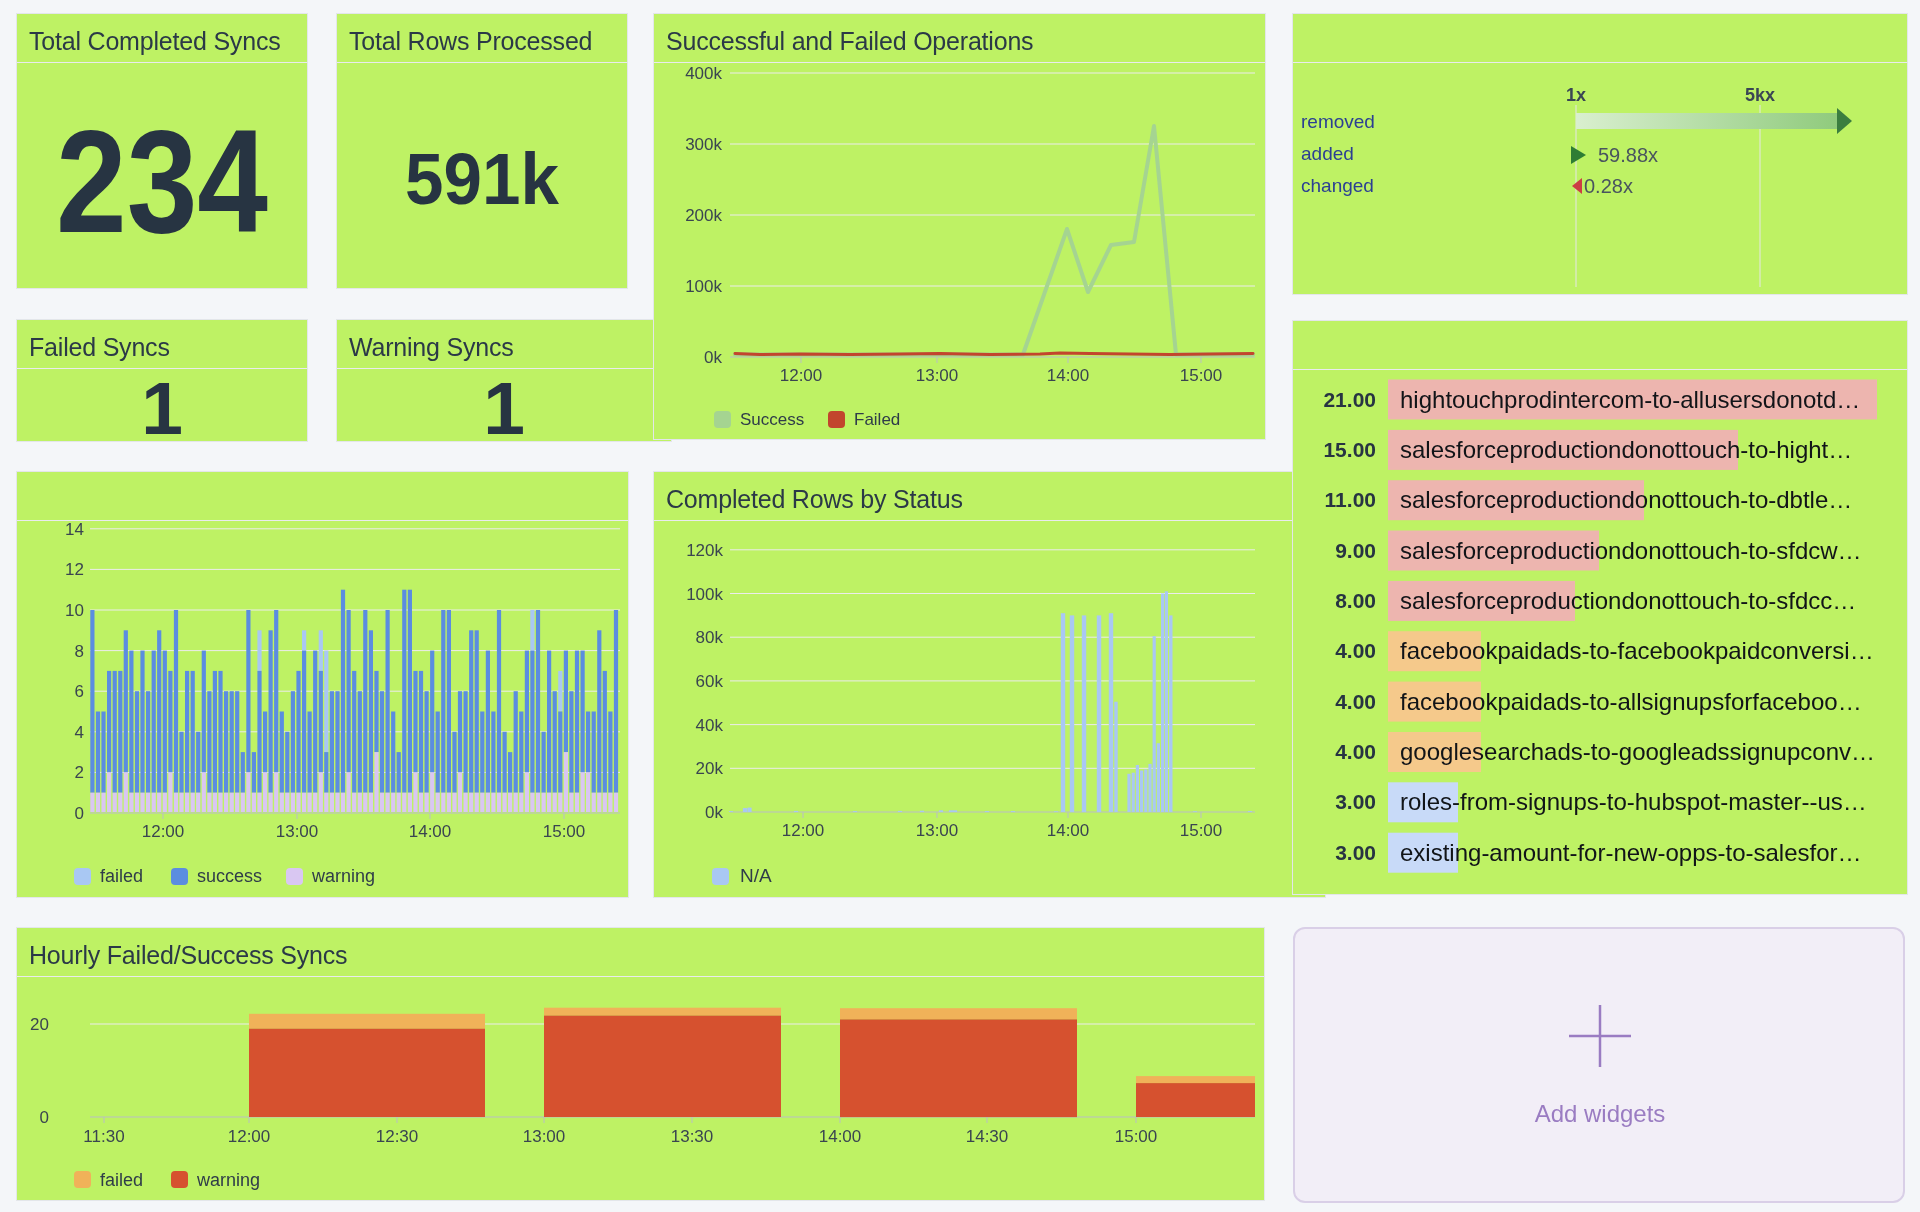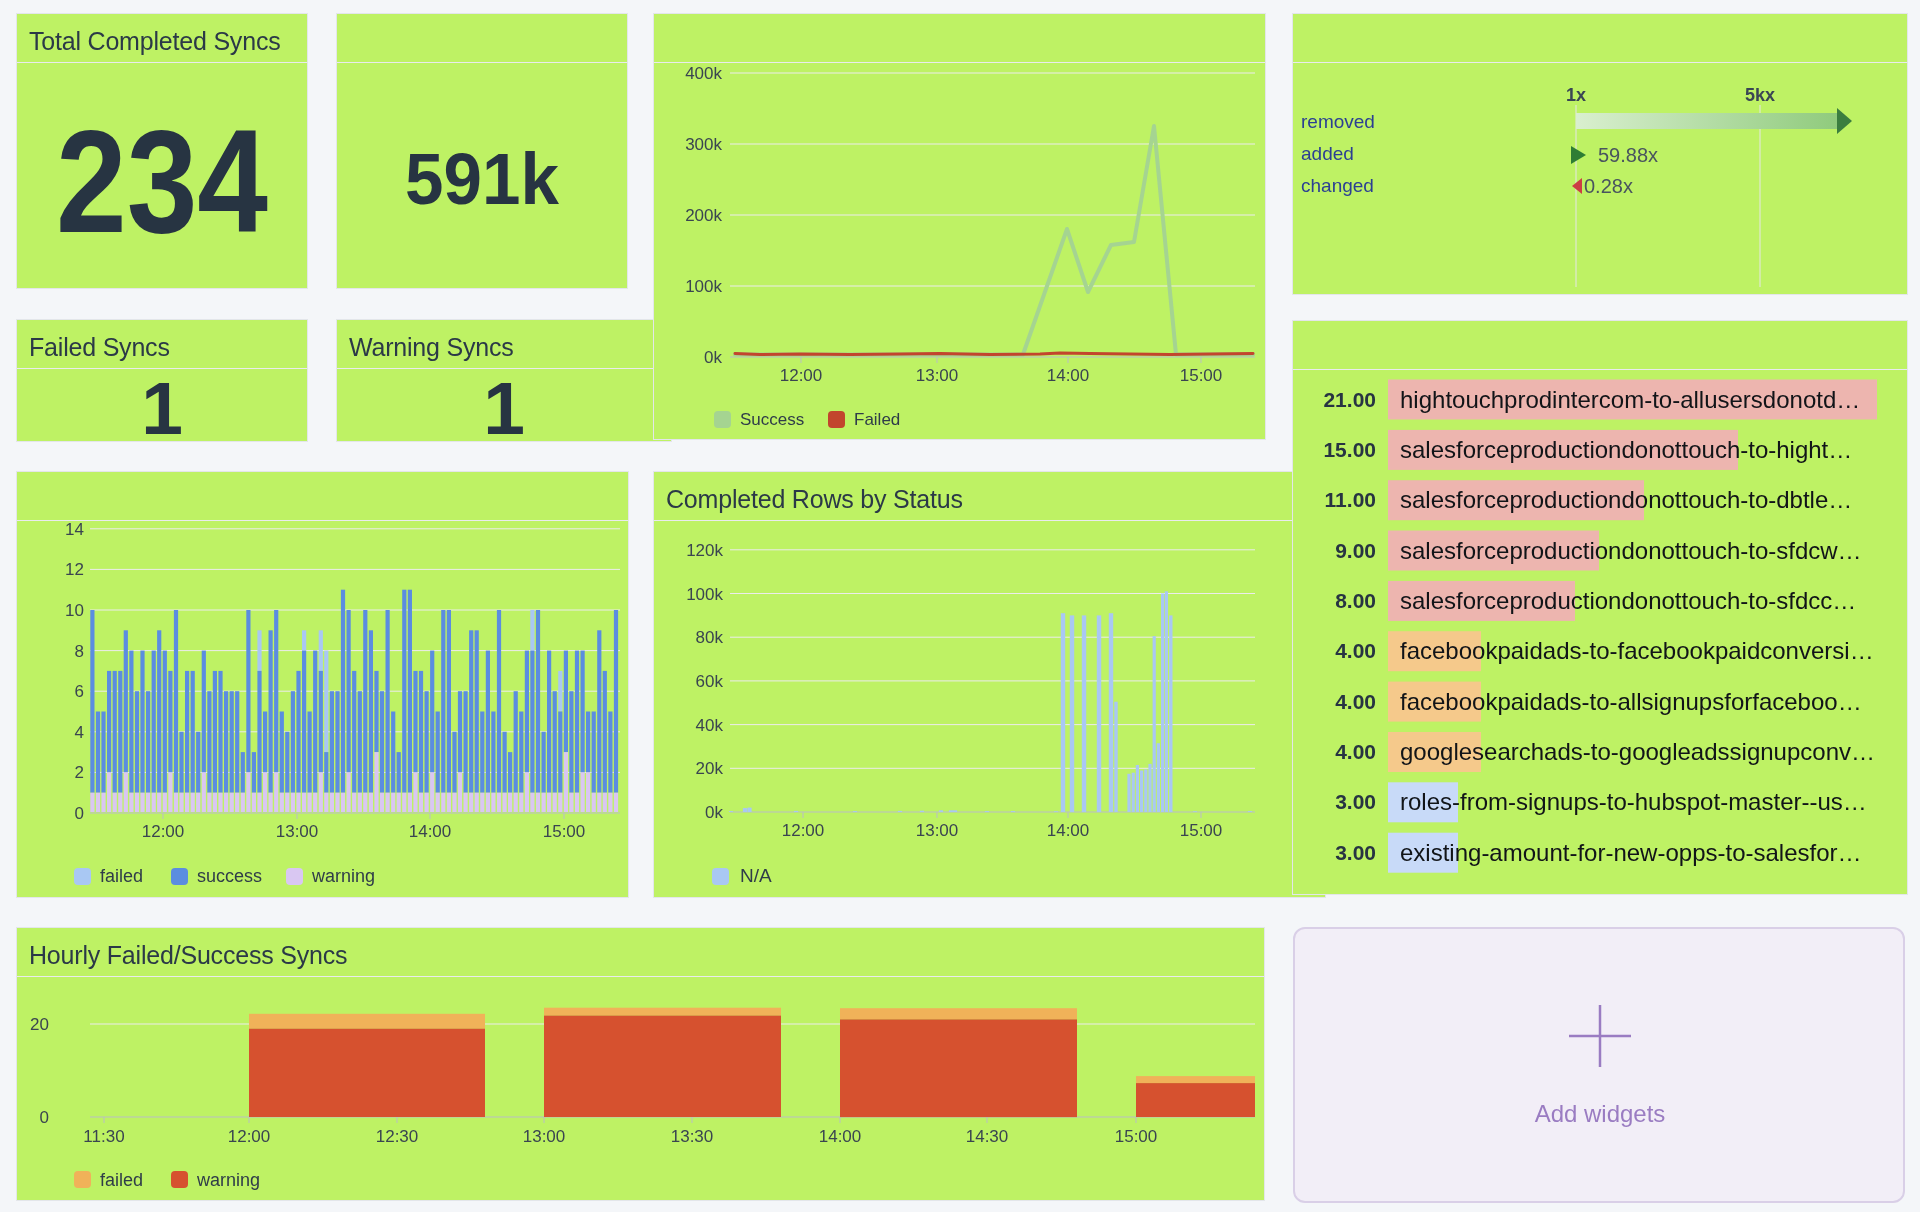--- a/index.html
+++ b/index.html
@@ -8,34 +8,36 @@
 .sep{position:absolute;left:0;right:0;top:48px;height:1px;background:#e9ebee;}
 .bignum{position:absolute;left:0;right:0;text-align:center;font-weight:bold;color:#273442;}
 </style></head><body>
 <div class="page">
 <div class="card" style="left:16px;top:13px;width:292px;height:276px">
       <div class="ct">Total Completed Syncs</div>
       <div class="sep"></div>
       <div class="bignum" style="top:95px;font-size:146px;line-height:146px;transform:scaleX(0.87)">234</div>
     </div>
     <div class="card" style="left:336px;top:13px;width:292px;height:276px">
+      <div class="ct">Total Rows Processed</div>
       <div class="sep"></div>
       <div class="bignum" style="top:129px;font-size:72px;line-height:72px;transform:scaleX(0.96)">591k</div>
     </div>
     <div class="card" style="left:16px;top:319px;width:292px;height:123px">
       <div class="ct">Failed Syncs</div>
       <div class="sep"></div>
       <div class="bignum" style="top:51px;font-size:75px;line-height:75px">1</div>
     </div>
     <div class="card" style="left:336px;top:319px;width:336px;height:123px">
       <div class="ct">Warning Syncs</div>
       <div class="sep"></div>
       <div class="bignum" style="top:51px;font-size:75px;line-height:75px">1</div>
     </div>
     <div class="card" style="left:653px;top:13px;width:613px;height:427px">
+      <div class="ct">Successful and Failed Operations</div>
       <div class="sep"></div>
       <svg width="611" height="425" viewBox="0 0 611 425" style="position:absolute;left:0;top:0">
         <line x1="76" y1="59" x2="601" y2="59" stroke="#ececec" stroke-width="1"></line>
         <text x="68" y="65" font-size="17" fill="#3a4550" text-anchor="end" font-weight="normal" font-family="Liberation Sans, sans-serif">400k</text>
         <line x1="76" y1="130" x2="601" y2="130" stroke="#ececec" stroke-width="1"></line>
         <text x="68" y="136" font-size="17" fill="#3a4550" text-anchor="end" font-weight="normal" font-family="Liberation Sans, sans-serif">300k</text>
         <line x1="76" y1="201" x2="601" y2="201" stroke="#ececec" stroke-width="1"></line>
         <text x="68" y="207" font-size="17" fill="#3a4550" text-anchor="end" font-weight="normal" font-family="Liberation Sans, sans-serif">200k</text>
         <line x1="76" y1="272" x2="601" y2="272" stroke="#ececec" stroke-width="1"></line>
         <text x="68" y="278" font-size="17" fill="#3a4550" text-anchor="end" font-weight="normal" font-family="Liberation Sans, sans-serif">100k</text>

